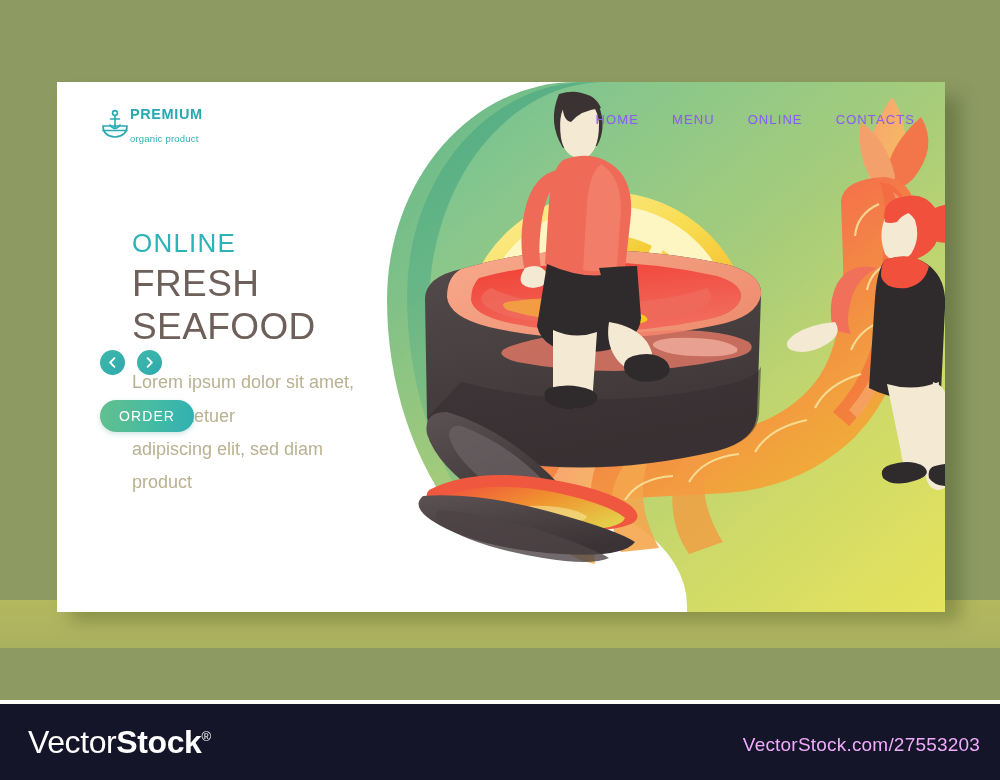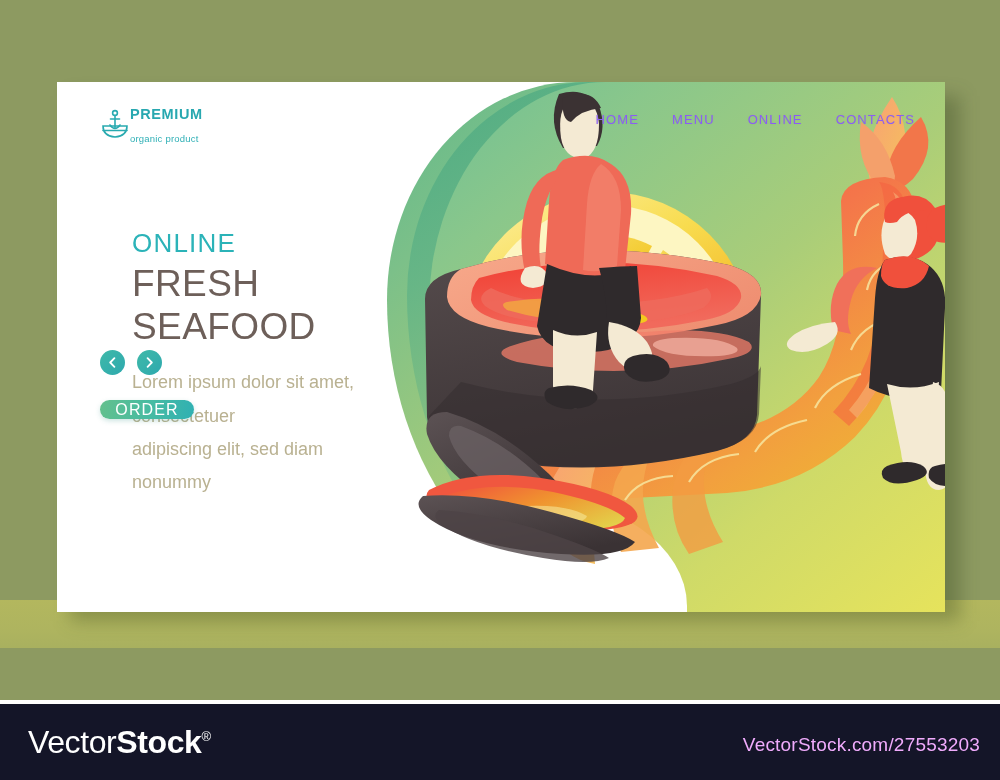--- a/index.html
+++ b/index.html
@@ -135,24 +135,24 @@
   .arrow-btn {
     width: 25px; height: 25px; border-radius: 50%;
     background: linear-gradient(135deg, #3fb9a9 0%, #2ea9ae 100%);
     display: flex; align-items: center; justify-content: center;
     cursor: pointer;
   }
   .arrow-btn svg { display: block; }
 
   .order-btn {
     position: absolute; left: 43px; top: 318px;
-    width: 94px; height: 19px; border-radius: 16px;
+    width: 94px; height: 32px; border-radius: 16px;
     background: linear-gradient(100deg, #63c08d 0%, #46bba3 55%, #2fb0b3 100%);
     border: none; color: #ffffff;
-    font-size: 16px; letter-spacing: 1.1px;
+    font-size: 14px; letter-spacing: 1.1px;
     font-family: "Liberation Sans", sans-serif;
     cursor: pointer;
     box-shadow: 0 2px 5px rgba(60,150,140,0.25);
   }
 
   
   .illus {
     position: absolute; left: 330px; top: 0;
     width: 558px; height: 530px;
     pointer-events: none;
@@ -358,21 +358,21 @@
       <a class="nav-item" href="#">MENU</a>
       <a class="nav-item" href="#">ONLINE</a>
       <a class="nav-item" href="#">CONTACTS</a>
     </nav>
 
     <div class="hero">
       <span class="hero-eyebrow">ONLINE</span>
       <span class="hero-title">FRESH SEAFOOD</span>
       <p class="hero-desc">
         <span>Lorem ipsum dolor sit amet, consectetuer</span>
-        <span>adipiscing elit, sed diam nonummy</span>
+        <span>adipiscing elit, sed diam product</span>
       </p>
     </div>
 
     <div class="arrows">
       <div class="arrow-btn">
         <svg width="9" height="11" viewBox="0 0 9 11">
           <path d="M6.4 1.2 L2.2 5.5 L6.4 9.8" fill="none" stroke="#ffffff" stroke-width="1.8" stroke-linecap="round" stroke-linejoin="round"></path>
         </svg>
       </div>
       <div class="arrow-btn">

